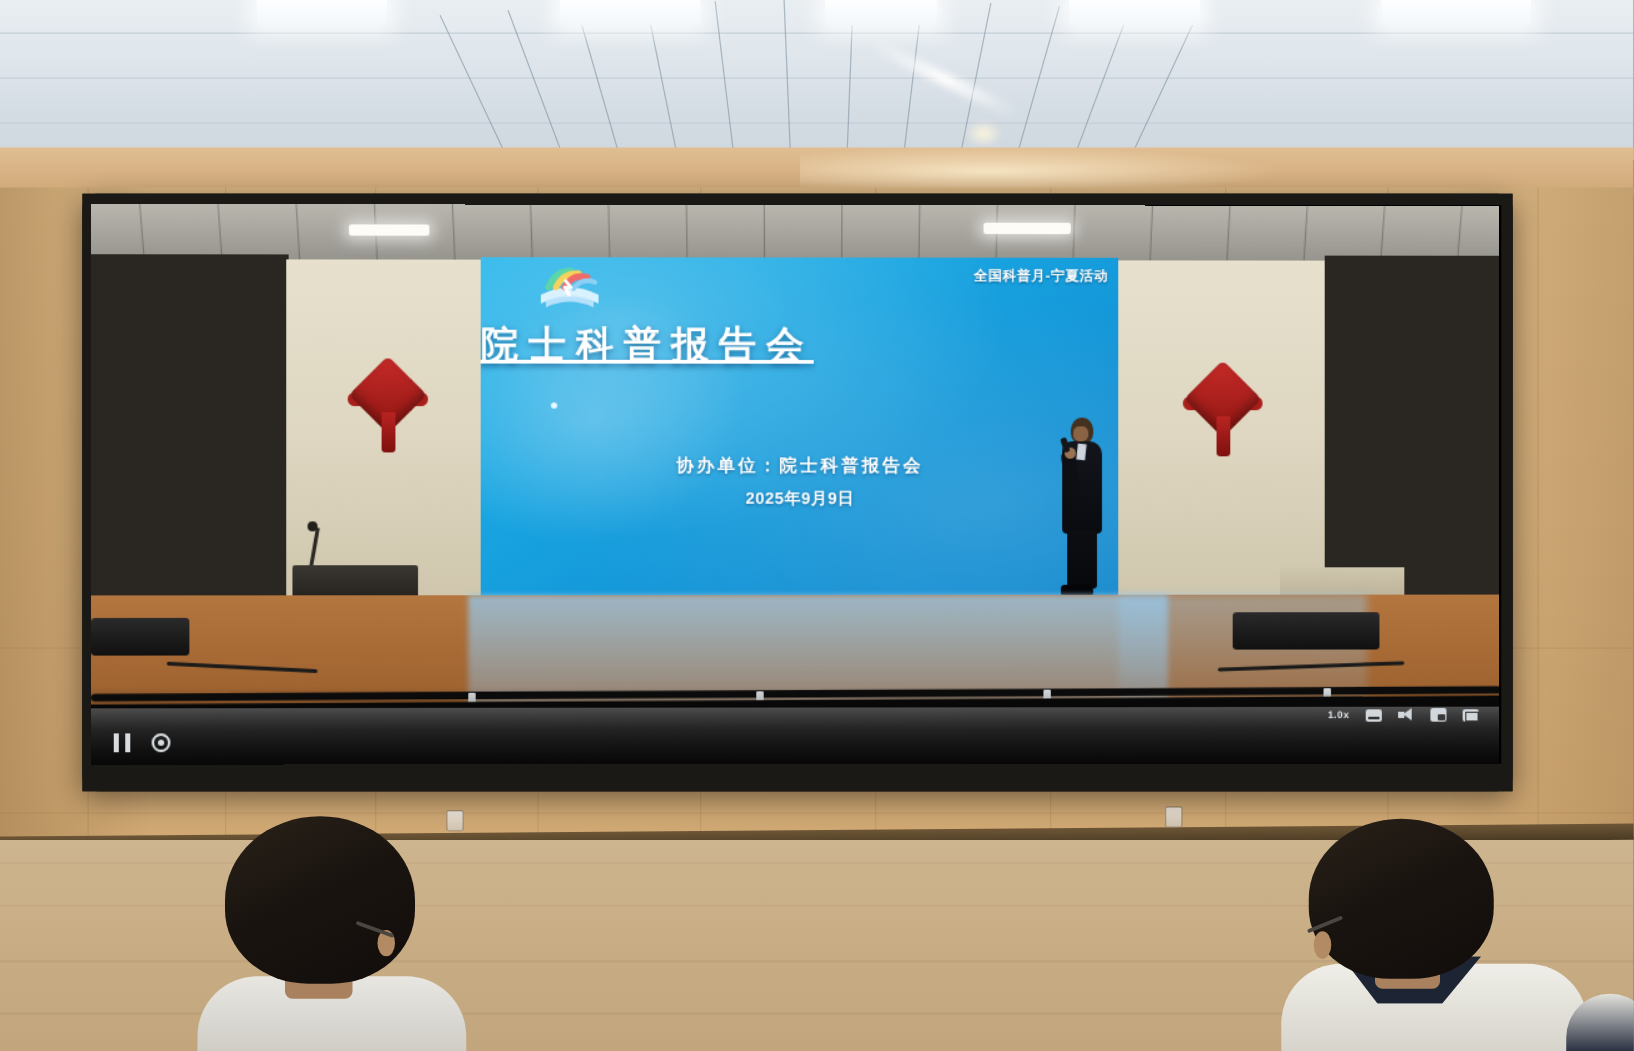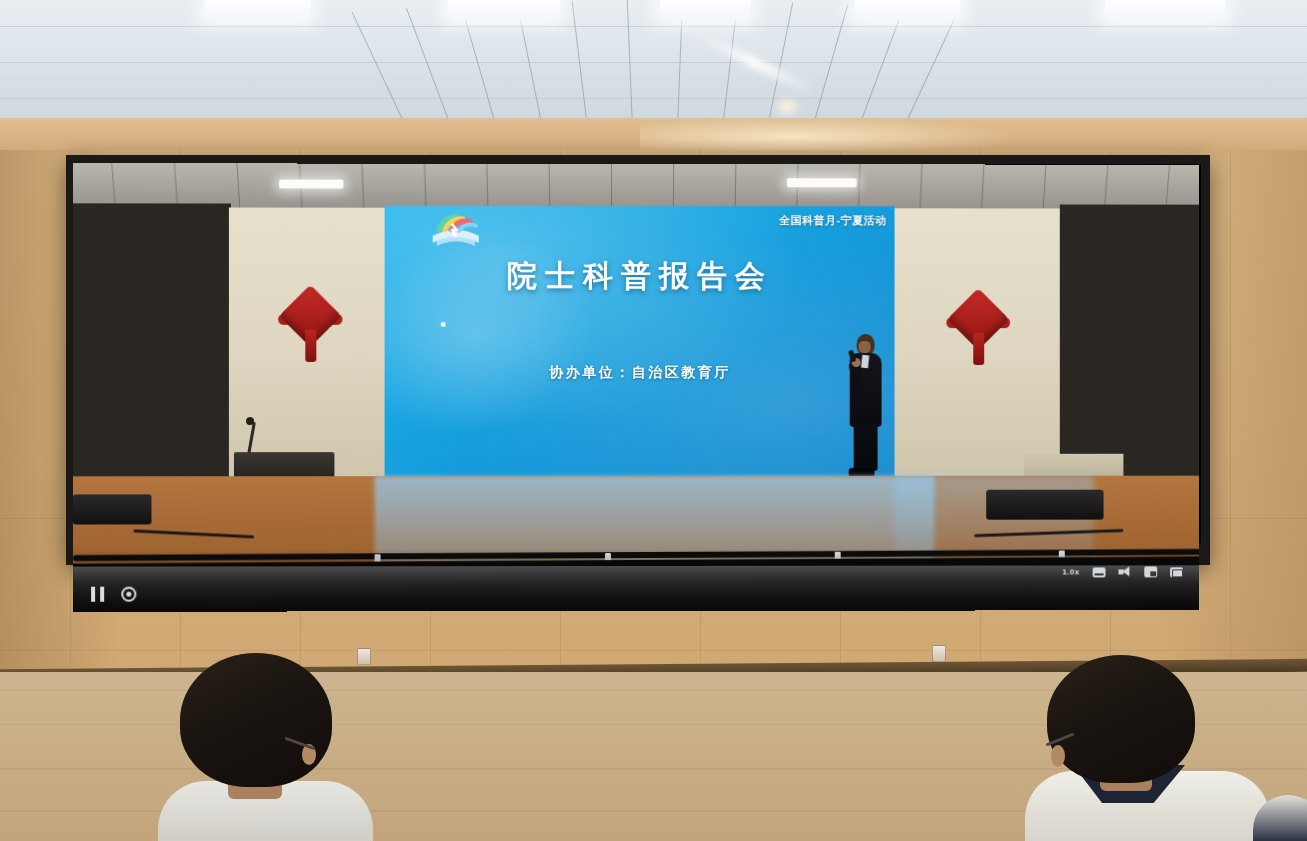--- a/index.html
+++ b/index.html
@@ -100,21 +100,21 @@
   }
   .outlet {
     position:absolute; width:14px; height:17px;
     background:linear-gradient(180deg,#efe7dc,#cfc2ae);
     border:1px solid rgba(110,85,55,.5);
     border-radius:2px;
   }
 
   
   .screen-frame {
-    position:absolute; left:66px; top:155px; width:1144px; height:410px;
+    position:absolute; left:66px; top:155px; width:1144px; height:478px;
     background:#12110f;
     box-shadow:0 6px 22px rgba(0,0,0,.45);
     border-radius:12px;
   }
   .screen-bezel {
     position:absolute; inset:0;
     border:9px solid #1a1916;
     border-bottom-width:22px;
     background:#000;
   }
@@ -186,25 +186,26 @@
     transform:rotate(-18deg);
   }
   .slide-banner {
     position:absolute; right:8px; top:7px;
     font-size:11px; font-weight:bold; color:#ffffff;
     letter-spacing:.5px; text-shadow:0 1px 2px rgba(0,40,80,.55);
     white-space:nowrap;
   }
   .slide-logo { position:absolute; left:38px; top:4px; width:66px; height:40px; }
   .slide-title {
-    position:absolute; left:0; right:0; top:50px; text-align:center;
+    position:absolute; left:0; right:0; top:50px; text-align:left;
     font-size:30px; font-weight:bold; color:#ffffff;
     letter-spacing:8px;
     text-shadow:0 2px 5px rgba(0,50,95,.5);
     white-space:nowrap;
+    text-decoration:underline;
   }
   .slide-line {
     position:absolute; left:0; right:0; text-align:center; color:#ffffff;
     text-shadow:0 1px 3px rgba(0,50,95,.5); white-space:nowrap;
   }
   .l-speaker { top:104px; font-size:15px; letter-spacing:4px; font-weight:bold; }
   .l-host    { top:133px; font-size:14px; letter-spacing:2.5px; font-weight:bold; }
   .l-cohost  { top:158px; font-size:14px; letter-spacing:2.5px; font-weight:bold; }
   .l-date    { top:184px; font-size:13px; letter-spacing:.5px; font-weight:bold; }
   .slide-dot {
@@ -526,21 +527,22 @@
               <path d="M16 20 Q22 6 34 7" stroke="#5ad6a8" stroke-width="5" fill="none" stroke-linecap="round"></path>
               <path d="M22 20 Q28 8 40 9" stroke="#f6d35a" stroke-width="5" fill="none" stroke-linecap="round"></path>
               <path d="M29 20 Q35 9 47 12" stroke="#f06a6a" stroke-width="5" fill="none" stroke-linecap="round"></path>
               <path d="M36 21 Q43 12 53 16" stroke="#8ed0f5" stroke-width="4" fill="none" stroke-linecap="round"></path>
               <path d="M29 14 L34 20 L29 20 L33 27" stroke="#ffffff" stroke-width="2.6" fill="none" stroke-linejoin="round"></path>
             </svg>
 
             <div class="slide-banner">全国科普月-宁夏活动</div>
             <div class="slide-title">院士科普报告会</div>
             <div class="slide-dot"></div>
-            <div class="slide-line l-cohost">协办单位：自治区教育厅</div>
+            <div class="slide-line l-cohost">协办单位：院士科普报告会</div>
+            <div class="slide-line l-date">2025年9月9日</div>
           </div>
 
           <div class="person">
             <div class="p-head"></div>
             <div class="p-face"></div>
             <div class="p-body"></div>
             <div class="p-shirt"></div>
             <div class="p-arm"></div>
             <div class="p-hand"></div>
             <div class="p-mic"></div>

